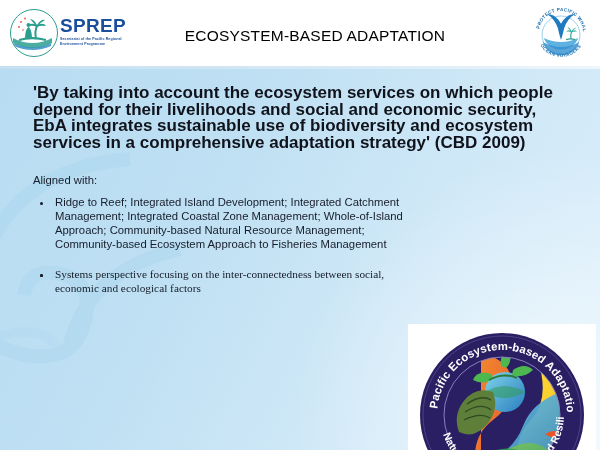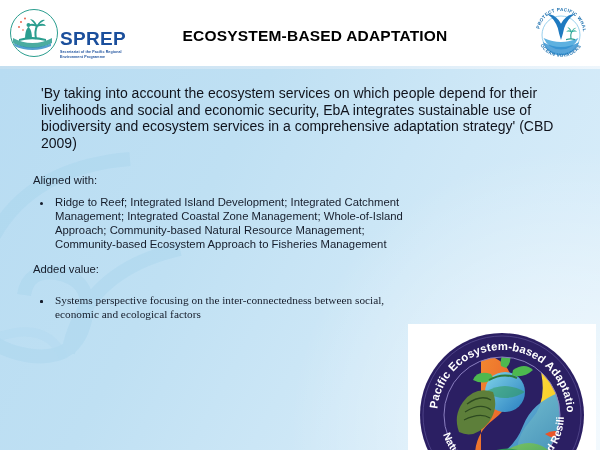--- a/index.html
+++ b/index.html
@@ -49,21 +49,21 @@
     position: absolute;
     left: 0; top: 2px;
     width: 46px; height: 46px;
     border-radius: 50%;
     border: 1.6px solid #2b9e8f;
     background: #ffffff;
     overflow: hidden;
   }
   .sprep-wordmark {
     position: absolute;
-    left: 50px; top: 22px;
+    left: 50px; top: 9px;
     width: 85px;
   }
   .sprep-name {
     font-size: 19px;
     font-weight: bold;
     color: #1b4f9c;
     letter-spacing: 0.3px;
     line-height: 20px;
   }
   .sprep-tagline {
@@ -75,21 +75,21 @@
     letter-spacing: 0.1px;
   }
 
   
   .slide-title {
     position: absolute;
     left: 150px; top: 27px;
     width: 330px;
     text-align: center;
     font-size: 15.5px;
-    font-weight: bold;
+    font-weight: normal;
     color: #000000;
     letter-spacing: 0.2px;
     white-space: nowrap;
   }
 
   
   .whale-logo {
     position: absolute;
     right: 8px; top: 2px;
     width: 62px; height: 62px;
@@ -115,26 +115,25 @@
   }
 
   .content {
     position: absolute;
     left: 33px; top: 16px;
     width: 533px;
     color: #161d2b;
   }
 
   .quote {
-    font-size: 14px;
-    font-weight: normal;
+    font-size: 17px;
+    font-weight: bold;
     line-height: 16.5px;
     color: #10131c;
     width: 520px;
-    margin-left: 8px;
   }
 
   .lead {
     margin-top: 21px;
     font-size: 11.3px;
     line-height: 16px;
     color: #161d2b;
   }
   .lead-tight {
     margin-top: 10px;
@@ -282,21 +281,20 @@
 
       <div class="lead">Aligned with:</div>
 
       <ul class="bullets">
         <li>
           <span class="bdot"></span>
           <span>Ridge to Reef; Integrated Island Development; Integrated Catchment Management; Integrated Coastal Zone Management; Whole-of-Island  Approach; Community-based Natural Resource Management; Community-based Ecosystem Approach to Fisheries Management</span>
         </li>
       </ul>
 
-      <div class="lead lead-tight">Added value:</div>
 
       <ul class="bullets tight">
         <li>
           <span class="bdot"></span>
         </li>
         <li>
           <span class="bdot"></span>
           <span>Systems perspective focusing on the inter-connectedness between social, economic and ecological factors</span>
         </li>
       </ul>

